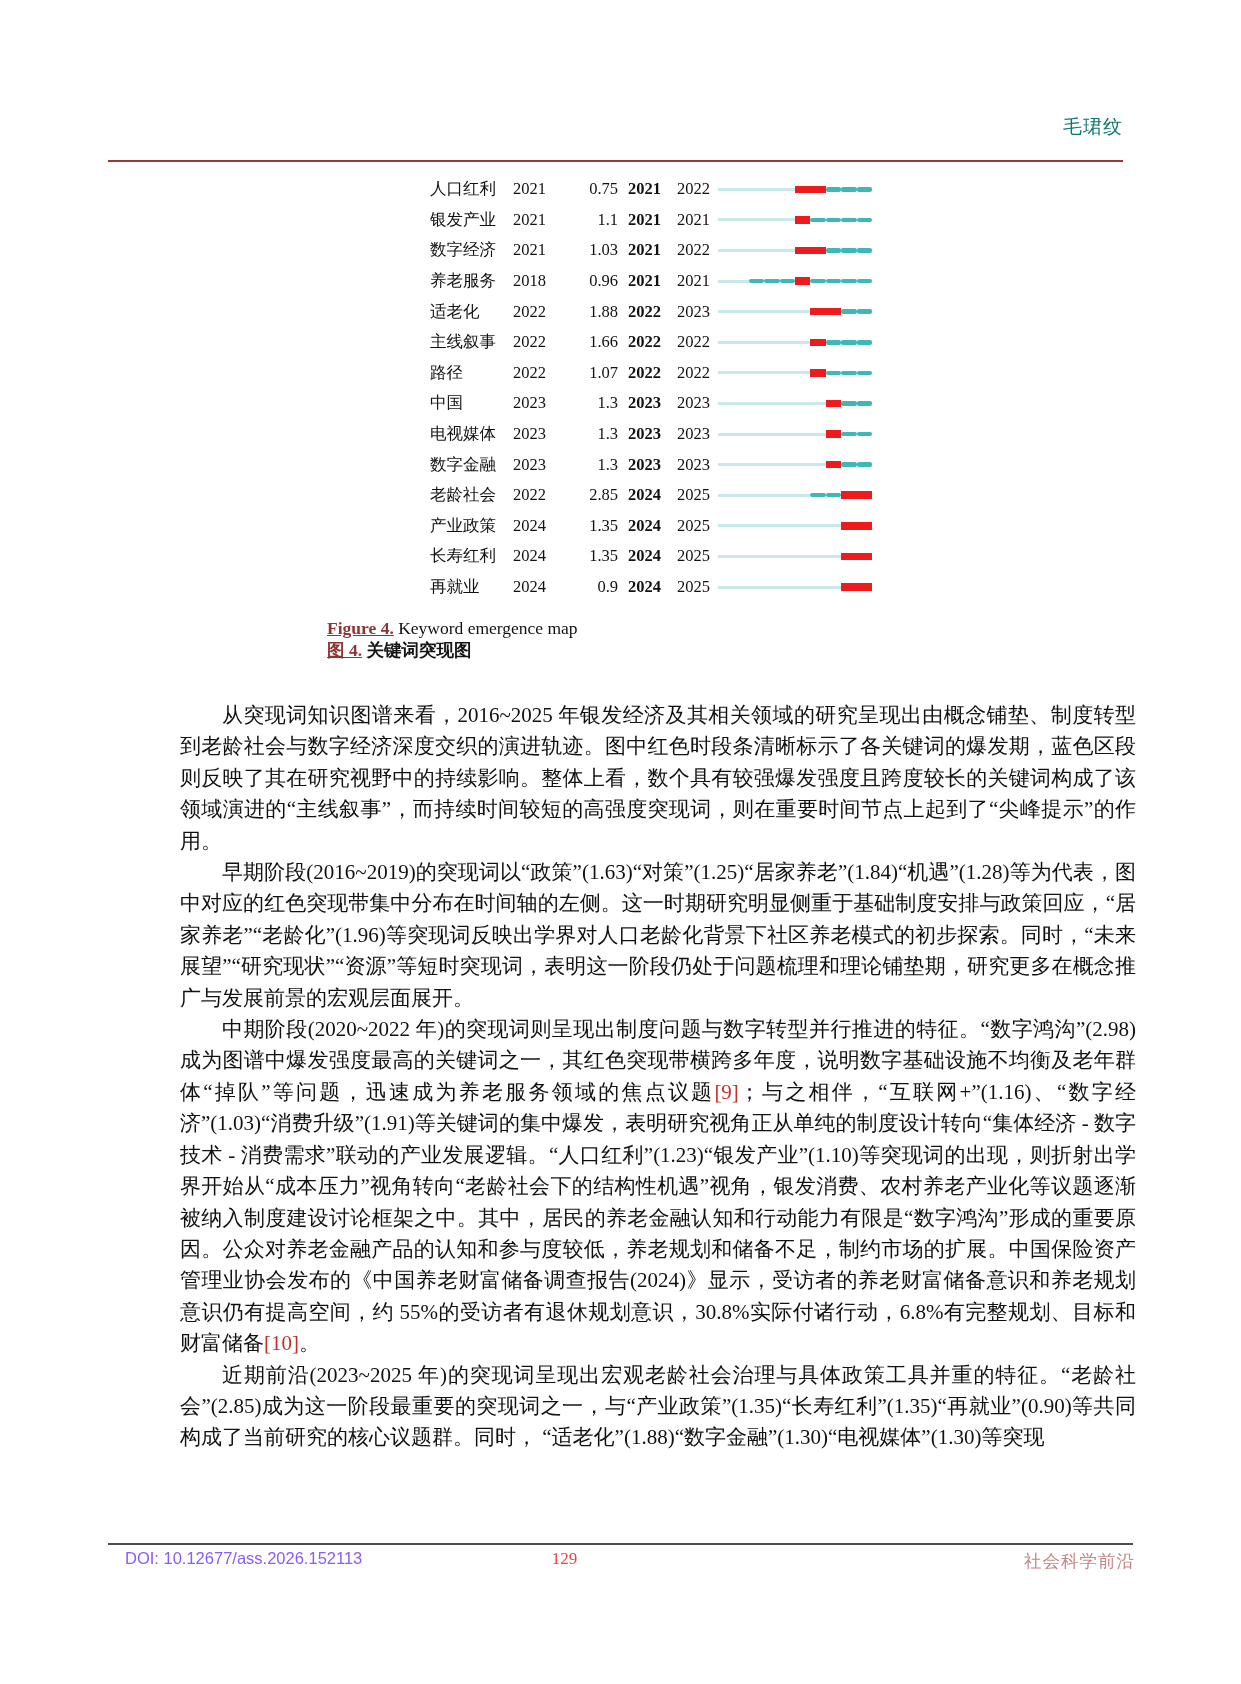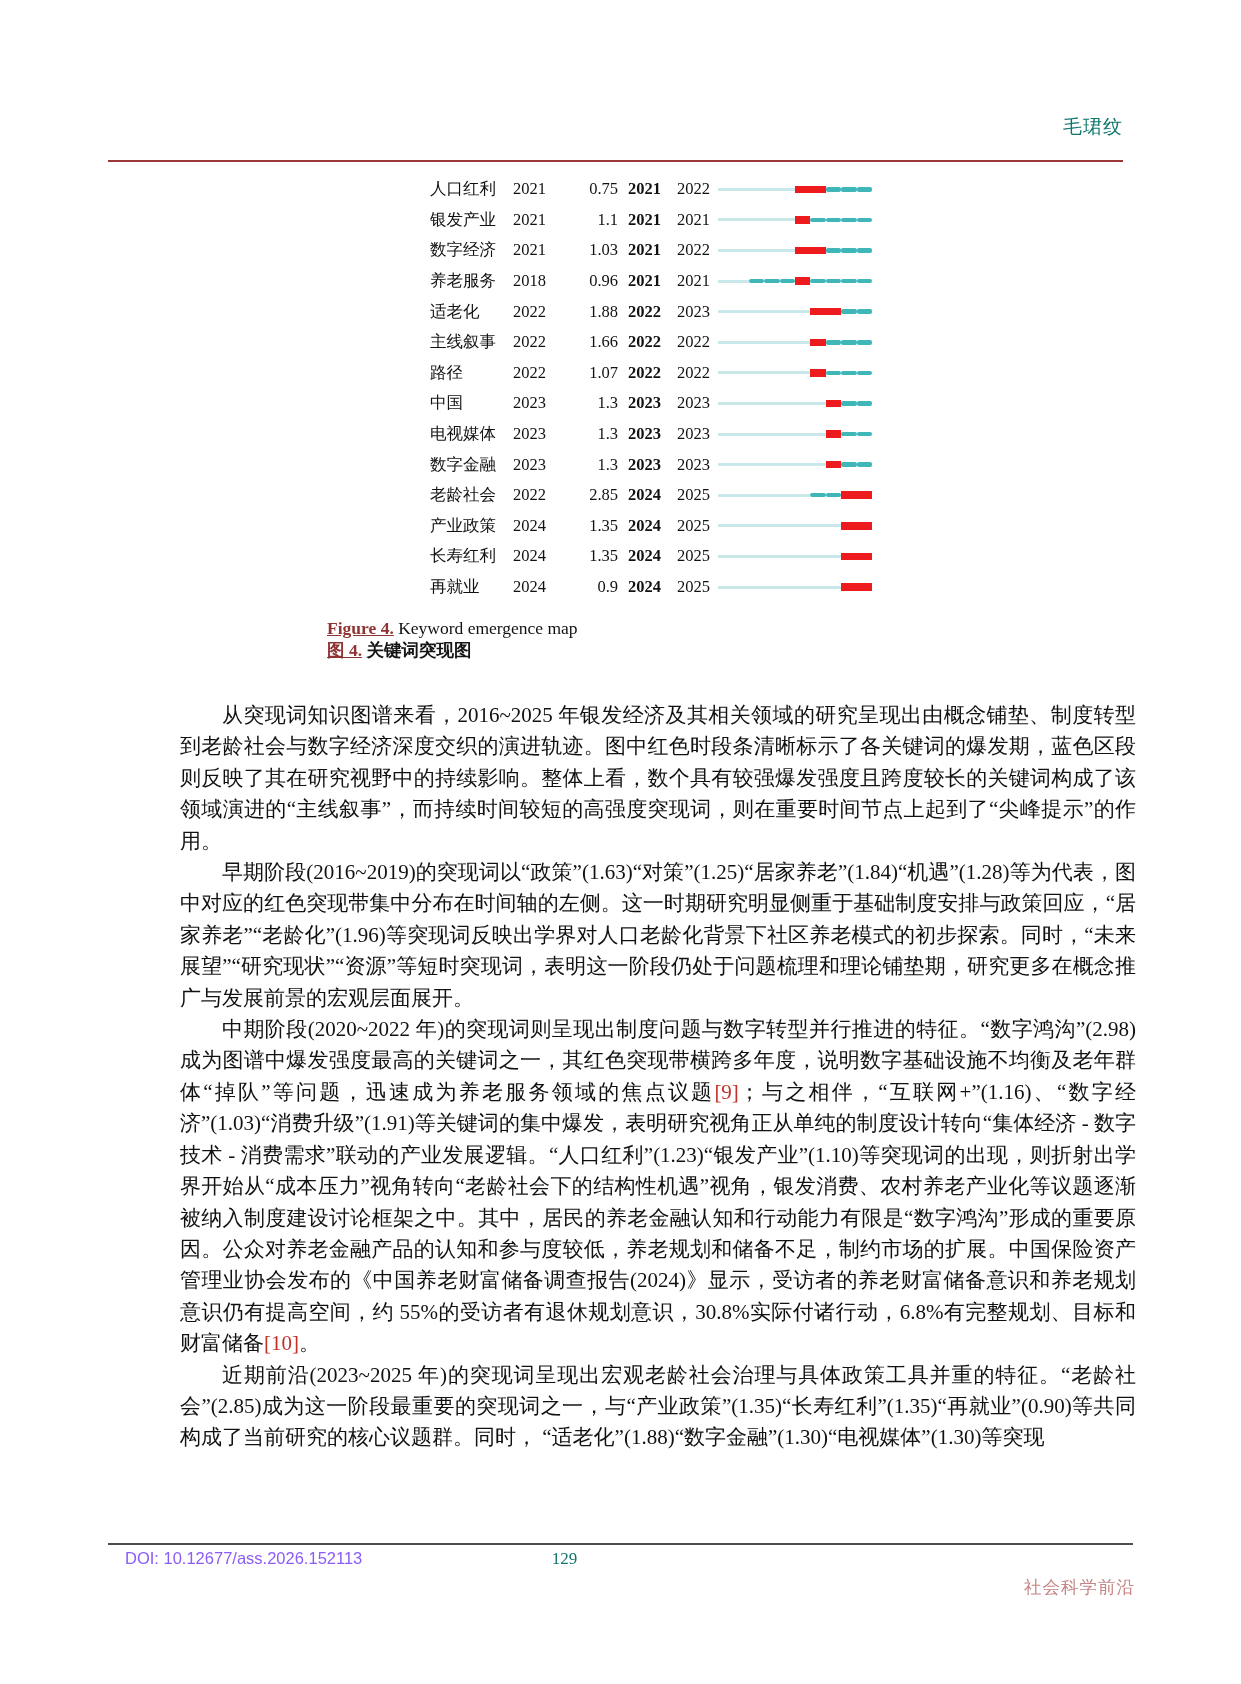--- a/index.html
+++ b/index.html
@@ -63,25 +63,25 @@
     position:absolute;top:1543px;left:108px;width:1025px;height:2px;
     background:#4d4d4d;
   }
   .footer-doi{
     position:absolute;top:1549px;left:125px;
     font-family:"Liberation Sans","DejaVu Sans",sans-serif;
     font-size:16.5px;color:#8b5cf6;
   }
   .footer-page{
     position:absolute;top:1549px;left:0;width:1129px;text-align:center;
-    font-size:17px;color:#0f766e;
+    font-size:17px;color:#ef4444;
   }
   .footer-journal{
     position:absolute;top:1549px;right:106px;
-    font-size:17.5px;color:#c58585;letter-spacing:1px;margin-top:26px;
+    font-size:17.5px;color:#c58585;letter-spacing:1px;
   }
 </style>
 </head>
 <body>
 
 <div class="page">
 
   <div class="header-author">毛珺纹</div>
 
   <div class="header-rule"></div>

